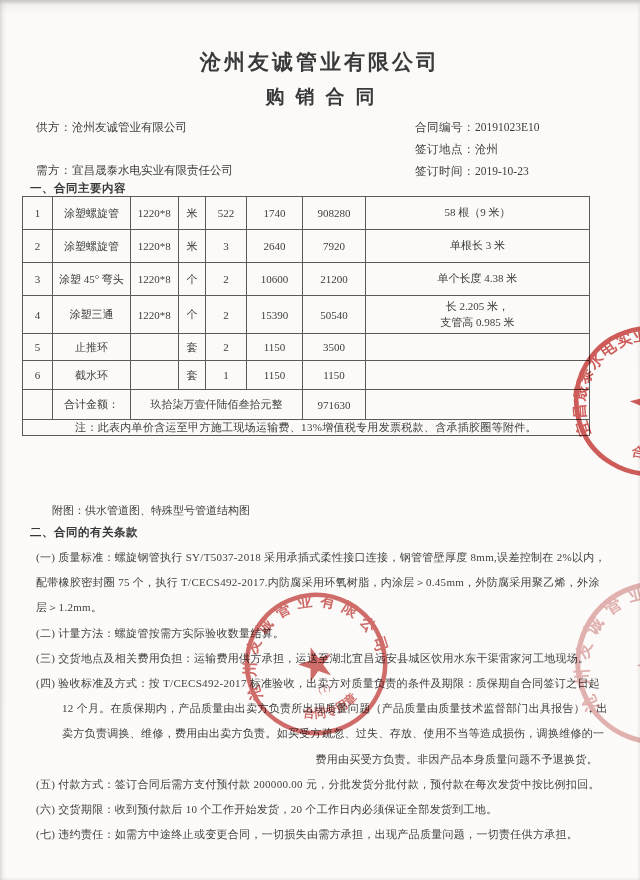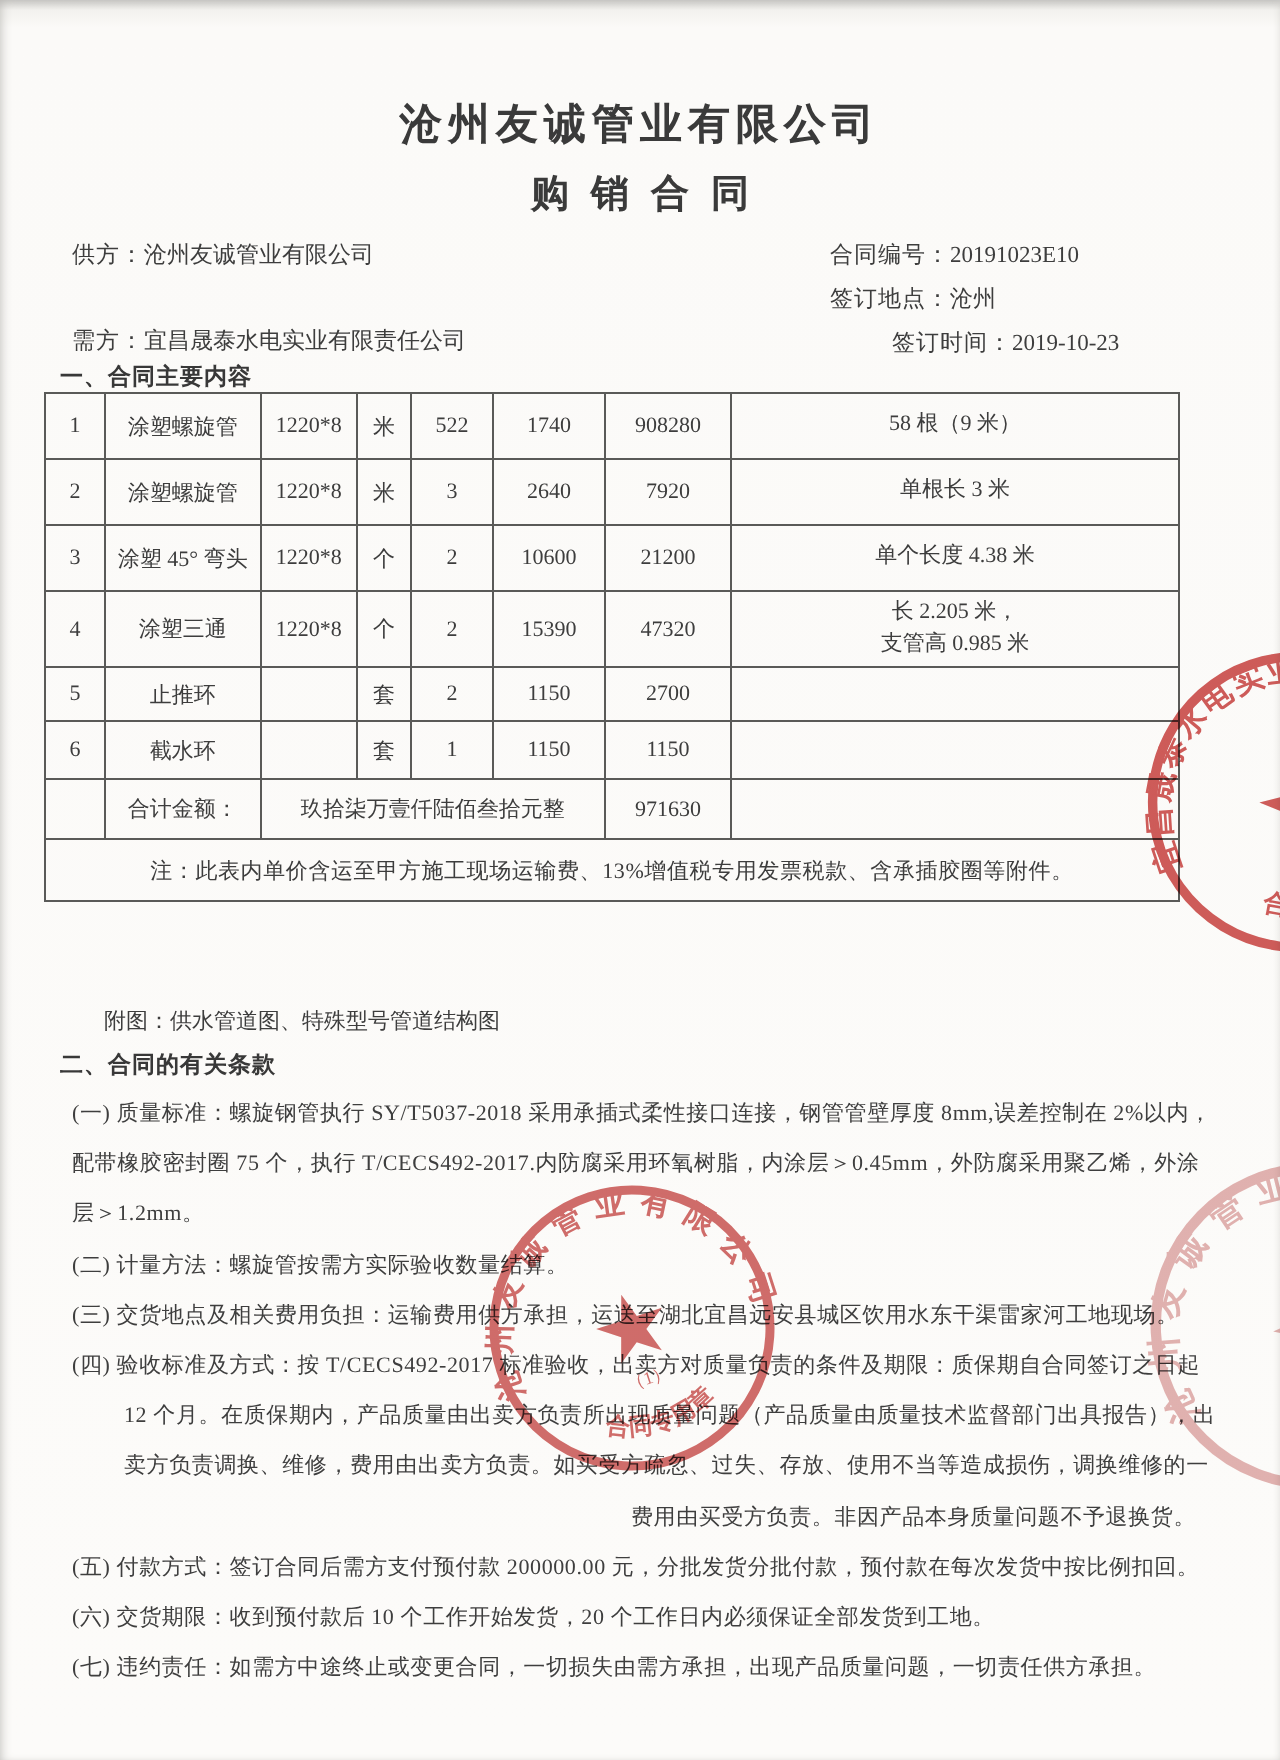--- a/index.html
+++ b/index.html
@@ -29,21 +29,21 @@
     position:absolute;left:22px;top:196px;width:568px;
     border-collapse:collapse;table-layout:fixed;
     font-size:11px;color:#3d3d3d;
   }
   table.items th,table.items td{
     border:1px solid #5a5a58;text-align:center;vertical-align:middle;
     padding:0 2px;font-weight:normal;overflow:hidden;
   }
   tr.h-head{height:28px;} tr.h-r1{height:33px;} tr.h-r2{height:33px;}
   tr.h-r3{height:33px;} tr.h-r4{height:38px;} tr.h-r5{height:27px;}
-  tr.h-r6{height:29px;} tr.h-total{height:30px;} tr.h-note{height:31px;}
+  tr.h-r6{height:29px;} tr.h-total{height:30px;} tr.h-note{height:16px;}
   td.prewrap{white-space:pre-line;line-height:1.45;}
   td.note-cell{text-align:left;padding-left:6px;letter-spacing:.3px;}
   
   .attachment{font-size:11px;margin-left:16px;}
   .terms{top:545px;left:36px;width:562px;font-size:11px;line-height:25.2px;letter-spacing:.3px;color:#3e3e3e;}
   .t-line{white-space:nowrap;}
   .t-line.ind{padding-left:26px;text-align:right;}
   
   .stamp{position:absolute;mix-blend-mode:multiply;pointer-events:none;}
   .stamp svg{display:block;overflow:visible;font-family:"Liberation Serif","DejaVu Serif",serif;}
@@ -65,21 +65,21 @@
   <div class="abs meta" style="left:36px;top:163px;">
     <span class="lbl">需方：</span><span>宜昌晟泰水电实业有限责任公司</span>
   </div>
 
   <div class="abs meta" style="left:415px;top:120px;">
     <span class="lbl">合同编号：</span><span>20191023E10</span>
   </div>
   <div class="abs meta" style="left:415px;top:142px;">
     <span class="lbl">签订地点：</span><span>沧州</span>
   </div>
-  <div class="abs meta" style="left:415px;top:164px;margin-left:31px;">
+  <div class="abs meta" style="left:415px;top:164px;">
     <span class="lbl">签订时间：</span><span>2019-10-23</span>
   </div>
 
   <div class="abs sec-heading" style="left:30px;top:181px;">一、合同主要内容</div>
 
   <table class="items">
     <colgroup>
       <col style="width:5.3%">
         <col style="width:13.7%">
         <col style="width:8.5%">
@@ -120,32 +120,32 @@
         <td>21200</td>
         <td class="prewrap">单个长度 4.38 米</td>
       </tr>
       <tr class="h-r4">
         <td>4</td>
         <td>涂塑三通</td>
         <td>1220*8</td>
         <td>个</td>
         <td>2</td>
         <td>15390</td>
-        <td>47320</td>
+        <td>50540</td>
         <td class="prewrap">长 2.205 米，
 支管高 0.985 米</td>
       </tr>
       <tr class="h-r5">
         <td>5</td>
         <td>止推环</td>
         <td></td>
         <td>套</td>
         <td>2</td>
         <td>1150</td>
-        <td>2700</td>
+        <td>3500</td>
         <td class="prewrap"></td>
       </tr>
       <tr class="h-r6">
         <td>6</td>
         <td>截水环</td>
         <td></td>
         <td>套</td>
         <td>1</td>
         <td>1150</td>
         <td>1150</td>

